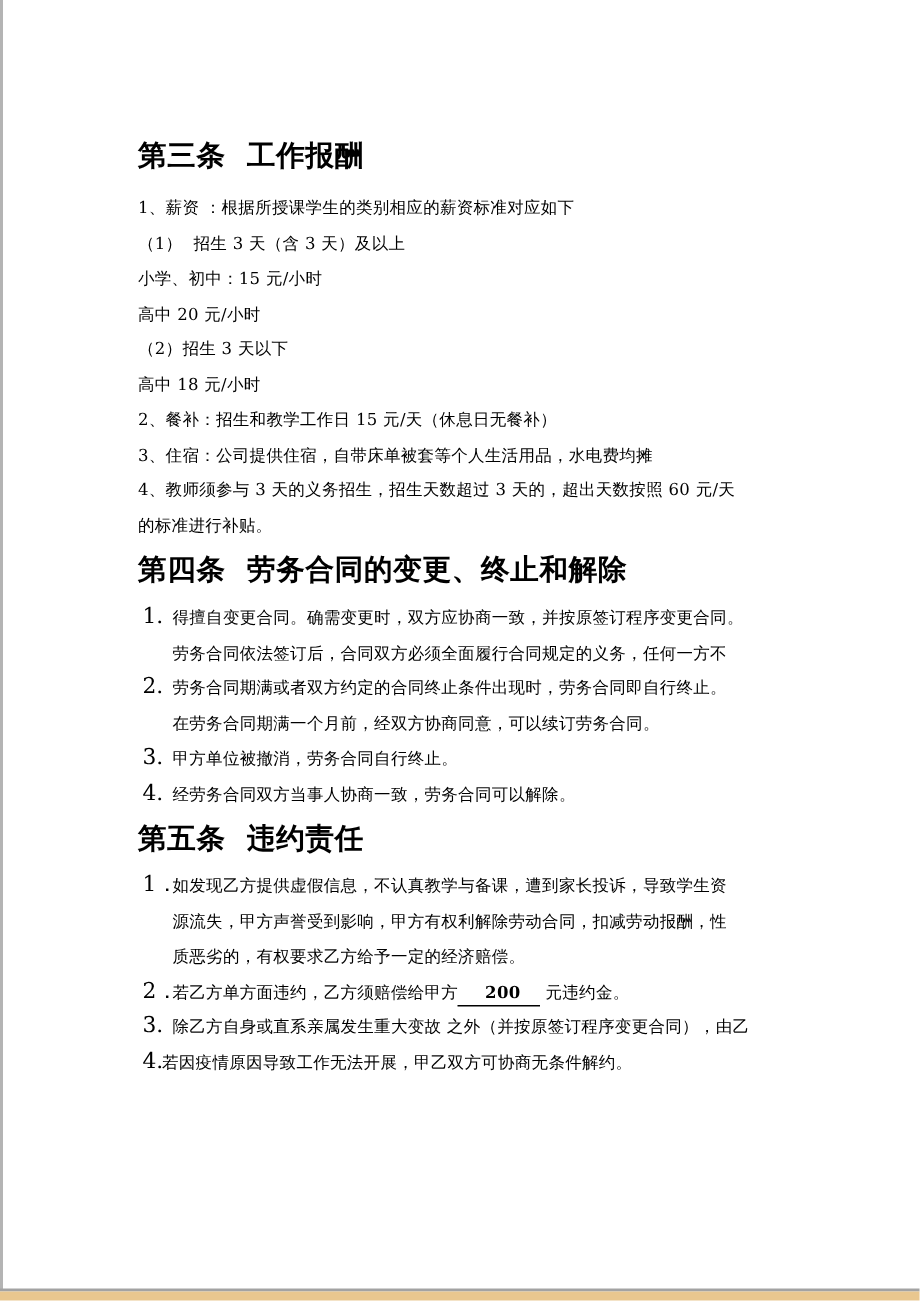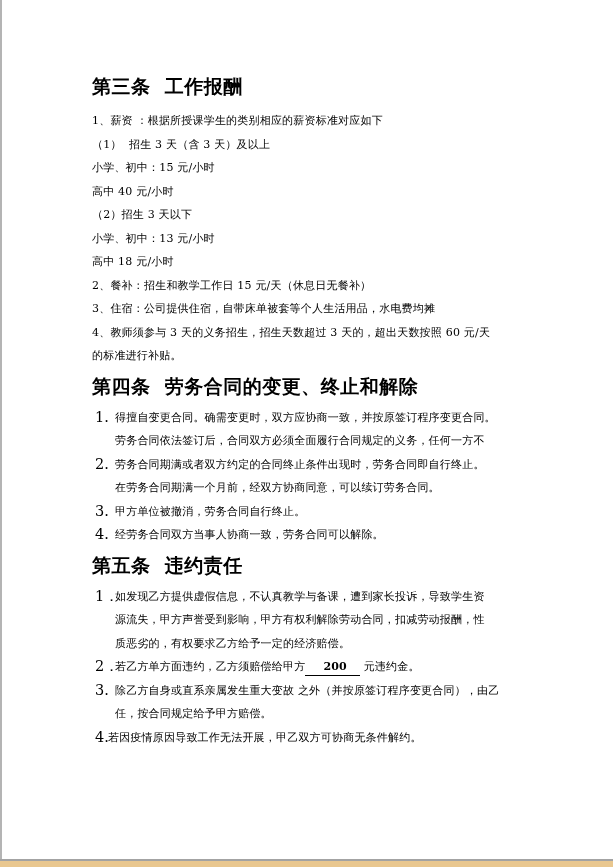--- a/index.html
+++ b/index.html
@@ -9,21 +9,21 @@
     font-family: "DejaVu Serif", "Liberation Serif", serif;
     color: #000000;
     position: relative;
     overflow: hidden;
   }
   .page { position: absolute; inset: 0; background: #ffffff; }
   .edge-left  { position: absolute; left: 0; top: 0; width: 2px; height: 860px; background: #b4b4b4; }
   .edge-bottom{ position: absolute; left: 0; top: 859px; width: 613px; height: 2px; background: #a3a3a3; }
   .desk-strip { position: absolute; left: 0; top: 861px; width: 613px; height: 6px; background: #e9c78f; }
 
-  .content { position: absolute; top: 74px; left: 92px; width: 438px; }
+  .content { position: absolute; top: 92px; left: 92px; width: 438px; }
 
   .heading {
     font-size: 19px; font-weight: bold; line-height: 24px;
     letter-spacing: 0.5px; white-space: pre;
     margin: 6px 0 8px 0;
   }
   .heading.h-first { margin-top: 0; margin-bottom: 11px; }
 
   .bline {
     font-size: 11px; line-height: 23.5px;
@@ -47,23 +47,22 @@
 </head>
 <body>
 
 <div class="page">
   <div class="content">
 
     <div class="heading h-first">第三条  工作报酬</div>
     <div class="bline">1、薪资 ：根据所授课学生的类别相应的薪资标准对应如下</div>
     <div class="bline">（1）  招生 3 天（含 3 天）及以上</div>
     <div class="bline">小学、初中：15 元/小时</div>
-    <div class="bline">高中 40 元/小时</div>
+    <div class="bline">高中 20 元/小时</div>
     <div class="bline">（2）招生 3 天以下</div>
-    <div class="bline">小学、初中：13 元/小时</div>
     <div class="bline">高中 18 元/小时</div>
     <div class="bline">2、餐补：招生和教学工作日 15 元/天（休息日无餐补）</div>
     <div class="bline">3、住宿：公司提供住宿，自带床单被套等个人生活用品，水电费均摊</div>
     <div class="bline">4、教师须参与 3 天的义务招生，招生天数超过 3 天的，超出天数按照 60 元/天</div>
     <div class="bline">的标准进行补贴。</div>
 
     <div class="heading">第四条  劳务合同的变更、终止和解除</div>
 
     <div class="li">
       <span class="marker">1.</span>
@@ -107,21 +106,20 @@
       <span class="marker">2．</span>
       <div class="li-content">
         <div class="bline"><span>若乙方单方面违约，乙方须赔偿给甲方</span><span class="blank-underline">200</span><span> 元违约金。</span></div>
       </div>
     </div>
 
     <div class="li">
       <span class="marker">3.</span>
       <div class="li-content">
         <div class="bline">除乙方自身或直系亲属发生重大变故 之外（并按原签订程序变更合同），由乙</div>
-        <div class="bline">任，按合同规定给予甲方赔偿。</div>
       </div>
     </div>
 
     <div class="li tight">
       <span class="marker">4.</span>
       <div class="li-content">
         <div class="bline">若因疫情原因导致工作无法开展，甲乙双方可协商无条件解约。</div>
       </div>
     </div>
 

